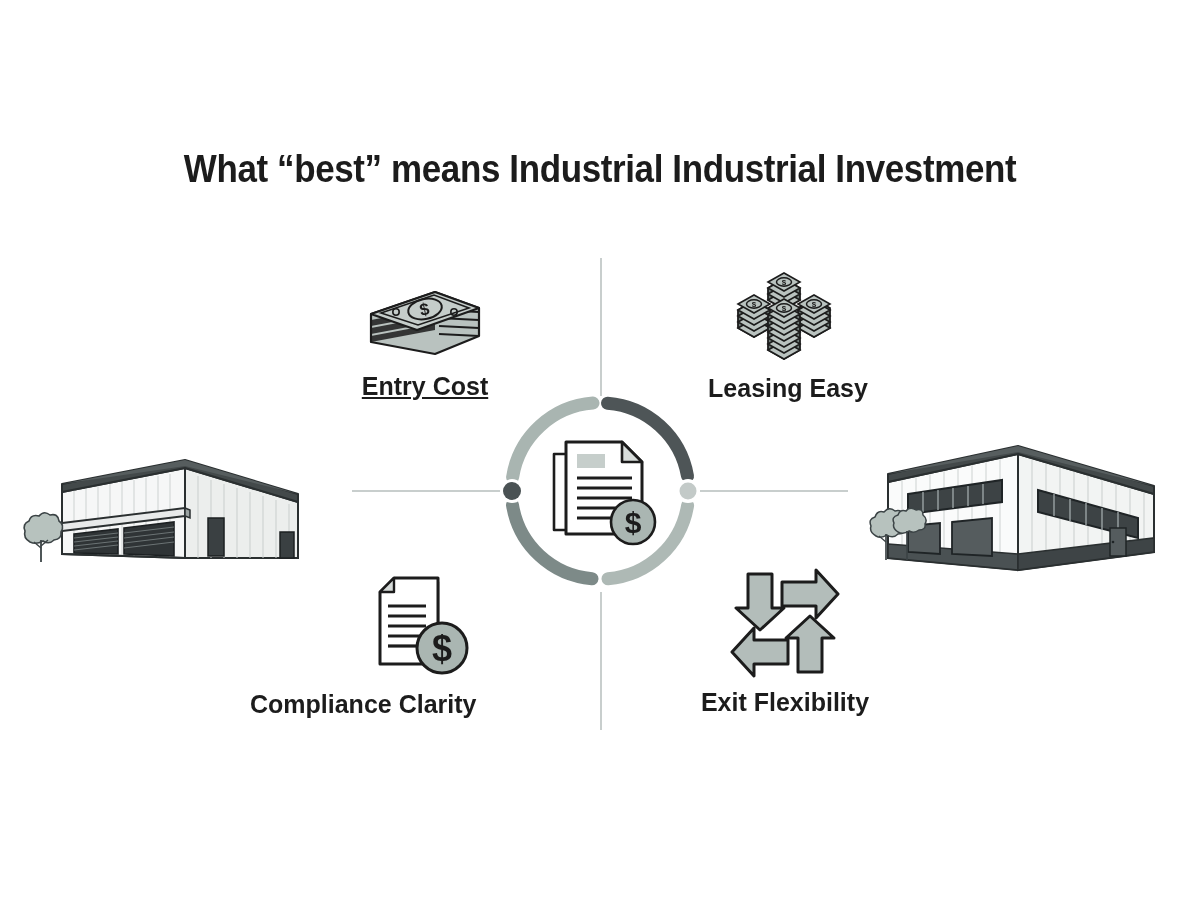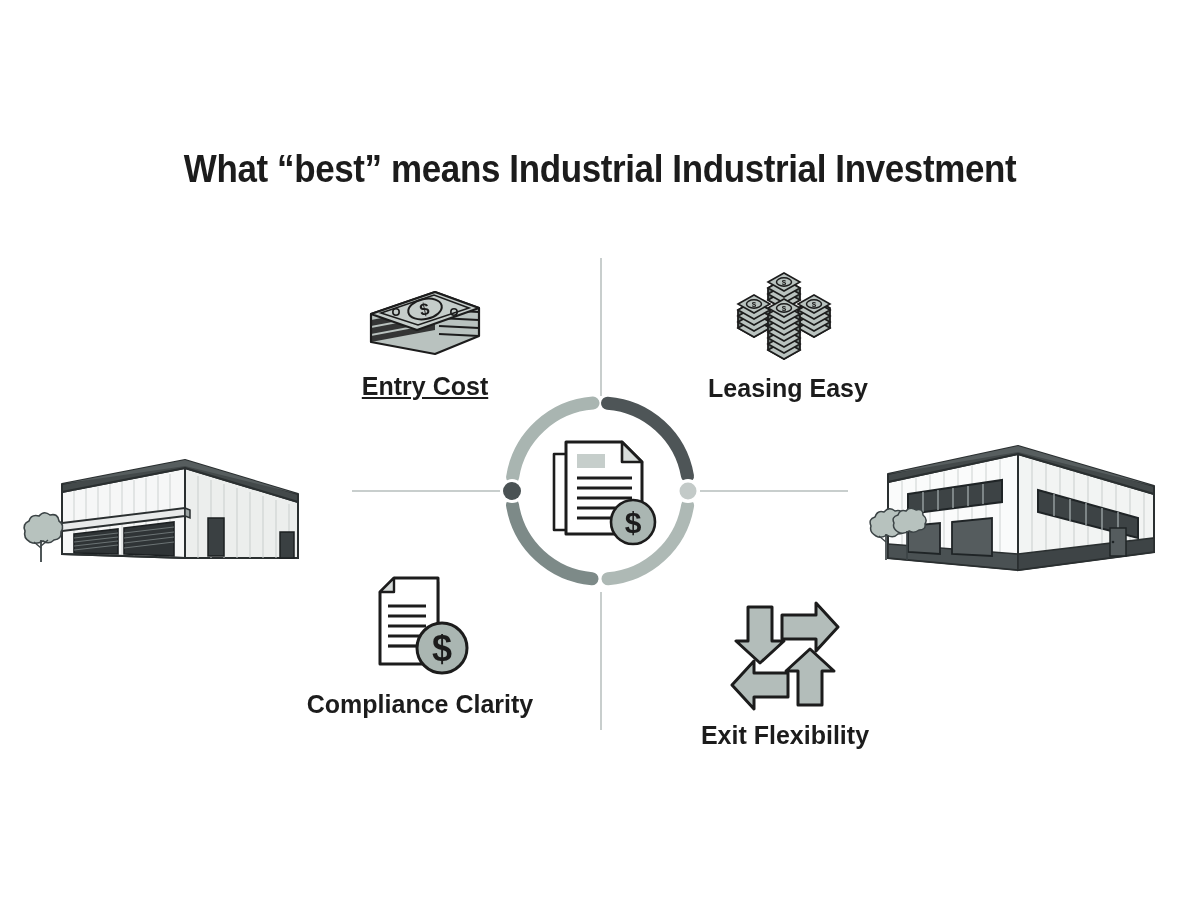--- a/index.html
+++ b/index.html
@@ -44,22 +44,22 @@
   .quad .icon{display:block;margin:0 auto;}
   .quad .lab{
     font-size:25px;font-weight:bold;color:#1c1c1c;
     white-space:nowrap;margin-top:6px;
   }
   #q-entry{left:265px;top:262px;width:320px;}
   #q-entry .lab{text-align:center;text-decoration:underline;}
   #q-lease{left:618px;top:264px;width:340px;}
   #q-lease .lab{}
   #q-comp{left:250px;top:572px;width:340px;}
-  #q-comp .lab{text-align:center;}
-  #q-exit{left:620px;top:599px;width:330px;}
+  #q-comp .lab{text-align:left;}
+  #q-exit{left:620px;top:566px;width:330px;}
   #q-exit .lab{text-align:center;}
 
   
   .bldg{position:absolute;}
   #bldg-left{left:22px;top:446px;}
   #bldg-right{left:862px;top:436px;}
 </style>
 </head>
 <body>
 

